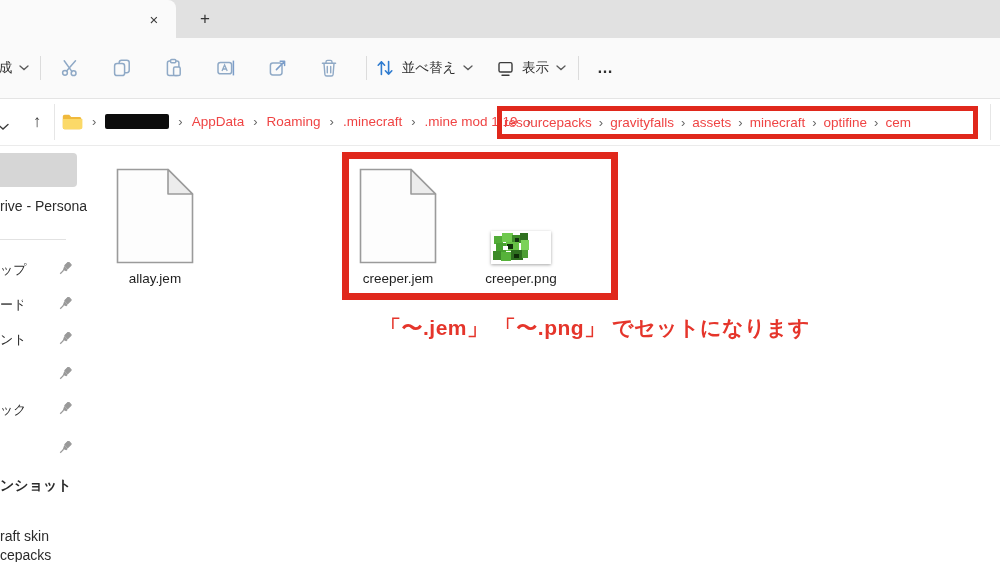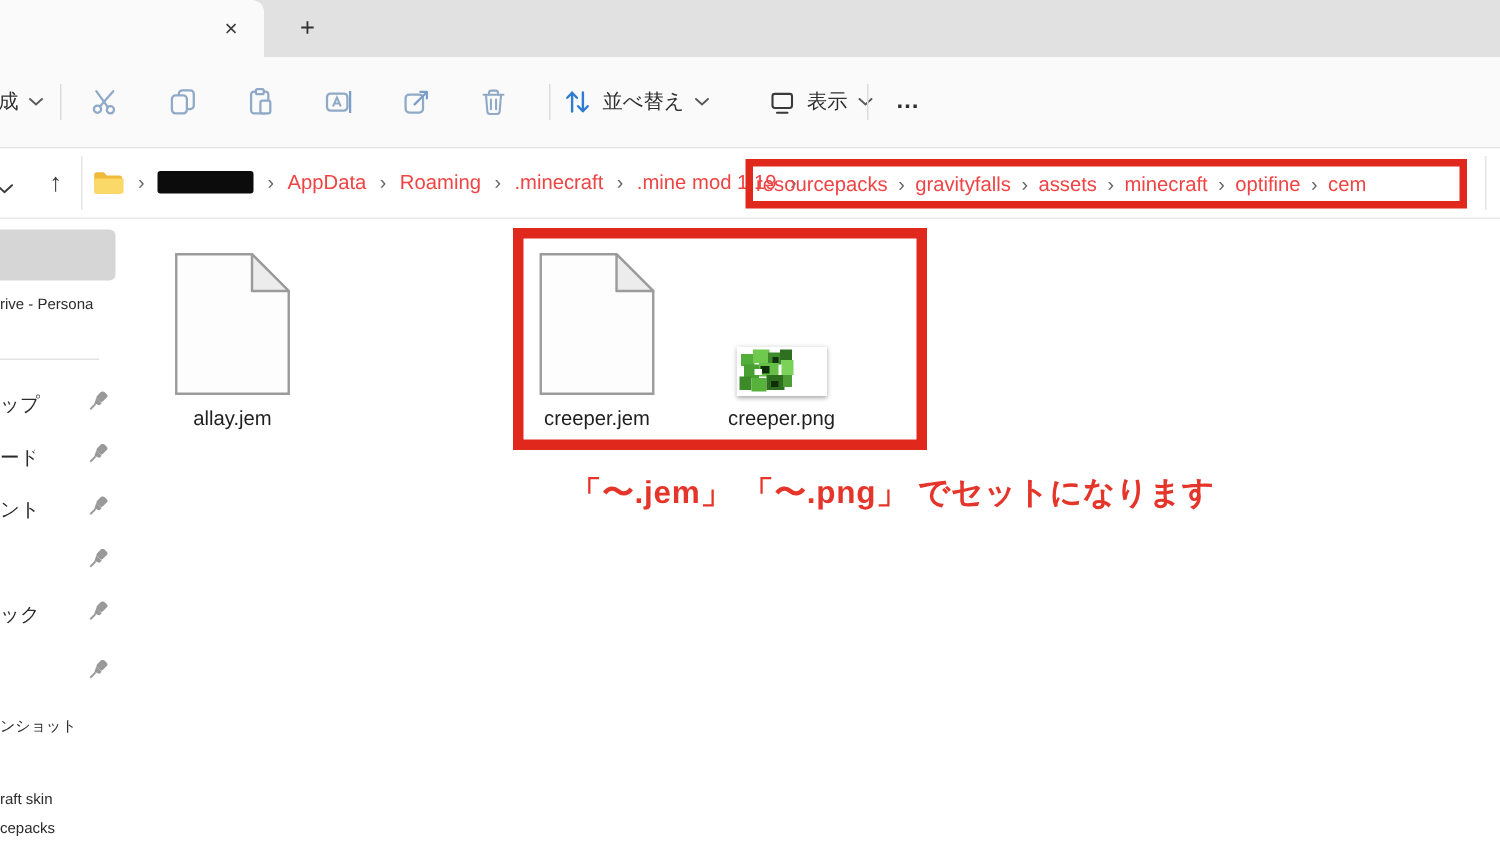--- a/index.html
+++ b/index.html
@@ -28,21 +28,21 @@
   .addr-sep-l{position:absolute;left:54px;top:5px;height:36px;width:1px;background:#e6e6e6;}
   .addr-sep-r{position:absolute;left:990px;top:5px;height:36px;width:1px;background:#e6e6e6;}
   .crumbs{position:absolute;left:62px;top:0;height:45px;display:flex;align-items:center;gap:9px;font-size:13.5px;white-space:nowrap;}
   .crumb-sep{color:#666;font-size:13px;}
   .crumb{color:#ef4444;}
   .redacted{width:64px;height:15px;background:#0c0c0c;border-radius:2px;}
   .crumb-highlight{position:absolute;left:497px;top:7px;width:481px;height:33px;border:5px solid #e0281c;box-sizing:border-box;
     display:flex;align-items:center;gap:7px;padding:0 2px;font-size:13.5px;white-space:nowrap;background:transparent;}
   
   .sb-sel{position:absolute;left:0;top:153px;width:77px;height:34px;background:#d6d6d6;border-radius:0 4px 4px 0;}
-  .sb-text{position:absolute;left:0;font-size:10px;color:#2b2b2b;white-space:nowrap;}
+  .sb-text{position:absolute;left:0;font-size:14px;color:#2b2b2b;white-space:nowrap;}
   .sb-divider{position:absolute;left:0;top:239px;width:66px;height:1px;background:#e2e2e2;}
   .sb-row{position:absolute;left:0;width:72px;height:20px;display:flex;align-items:center;justify-content:space-between;}
   .sb-row .lbl{font-size:13px;color:#2b2b2b;white-space:nowrap;overflow:hidden;}
   
   .file-tile{position:absolute;top:160px;width:110px;text-align:center;}
   .file-icon-wrap{height:104px;display:flex;align-items:flex-end;justify-content:center;}
   .file-label{margin-top:7px;font-size:13.5px;color:#1f1f1f;}
   .thumb{box-shadow:0 1px 3px rgba(0,0,0,.35);display:block;}
   
   .red-box-files{position:absolute;left:342px;top:152px;width:276px;height:148px;border:7px solid #e0281c;box-sizing:border-box;
@@ -140,21 +140,21 @@
         </svg>
       </span>
       <span class="tb-label">並べ替え</span>
       <span class="tb-icon">
         <svg width="10" height="6" viewBox="0 0 10 6" fill="none" stroke="#5a5a5a" stroke-width="1.3" stroke-linecap="round">
             <path d="M1 1l4 3.6L9 1"></path>
           </svg>
       </span>
     </div>
 
-    <div class="tb-btn" style="left:508px;width:78px;">
+    <div class="tb-btn" style="left:492px;width:78px;">
       <span class="tb-icon">
         <svg width="19" height="19" viewBox="0 0 19 19" fill="none" stroke="#3a3a3a" stroke-width="1.4">
           <rect x="3" y="3.6" width="13" height="9.4" rx="1.6"></rect>
           <path d="M6 16.2h7" stroke-linecap="round"></path>
         </svg>
       </span>
       <span class="tb-label">表示</span>
       <span class="tb-icon">
         <svg width="10" height="6" viewBox="0 0 10 6" fill="none" stroke="#5a5a5a" stroke-width="1.3" stroke-linecap="round">
             <path d="M1 1l4 3.6L9 1"></path>
@@ -286,21 +286,21 @@
     <span>
       <svg width="13" height="13" viewBox="0 0 13 13">
           <g fill="#999" stroke="#999">
             <rect x="6.8" y="0.6" width="4.4" height="5.6" rx="1" transform="rotate(45 9 3.4)"></rect>
             <path d="M5.2 4.2L8.8 7.8 7.4 9.2Q5.9 8.9 4.8 8.2L3.4 9.6Z" stroke="none"></path>
             <line x1="4.6" y1="8.4" x2="1.2" y2="11.8" stroke-width="1.3"></line>
           </g>
         </svg>
     </span>
   </div>
-  <div class="sb-text" style="top:477px;">ンショット</div>
+  <div class="sb-text" style="top:477px;font-weight:bold;">ンショット</div>
   <div class="sb-text" style="top:512px;margin-top:16px;">raft skin</div>
   <div class="sb-text" style="top:547px;">cepacks</div>
 
   <div class="file-tile" style="left:100px;">
     <div class="file-icon-wrap">
       <svg width="78" height="96" viewBox="0 0 78 96">
         <path d="M1.5 1.5H52L76.5 26V94.5H1.5Z" fill="#fdfdfd" stroke="#9b9b9b" stroke-width="1.6"></path>
         <path d="M52 1.5L52 26L76.5 26Z" fill="#ececec" stroke="#9b9b9b" stroke-width="1.6" stroke-linejoin="round"></path>
       </svg>
     </div>

